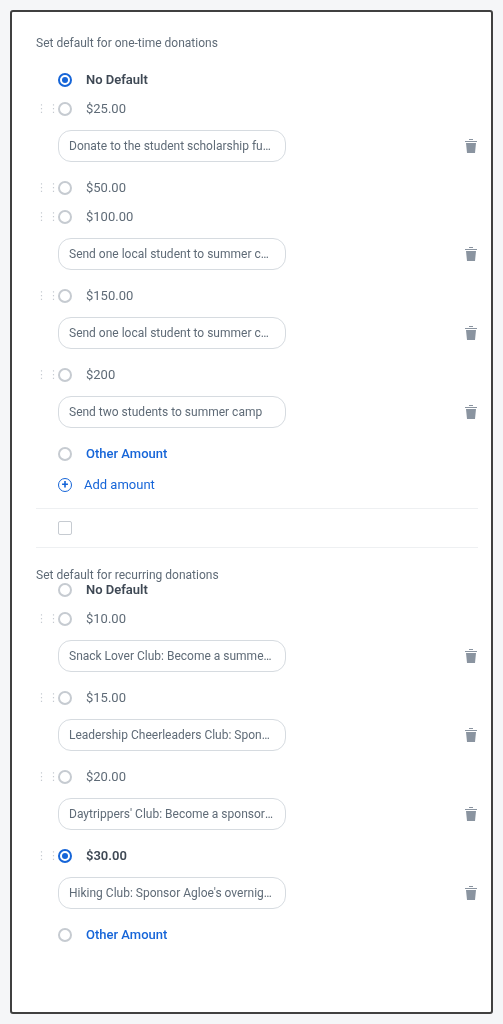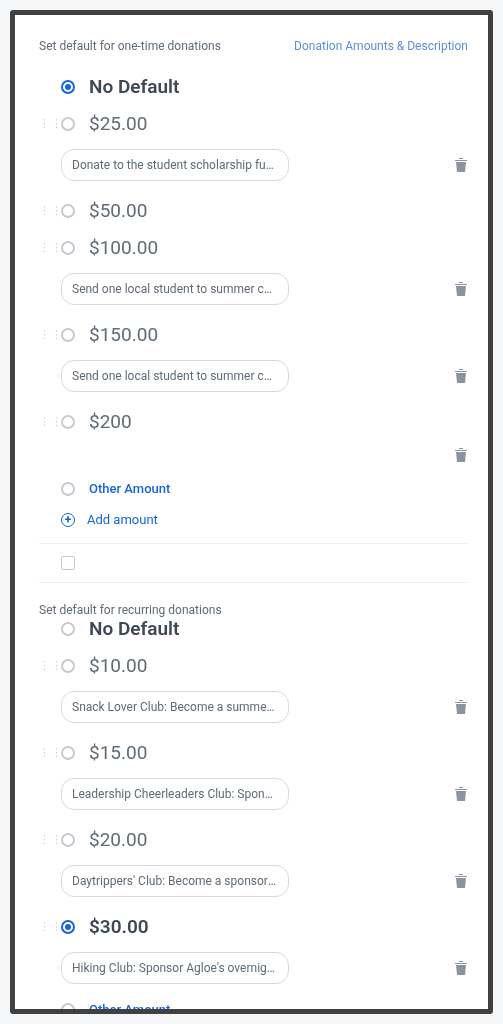--- a/index.html
+++ b/index.html
@@ -9,23 +9,23 @@
   }
   body {
     font-family: -apple-system, BlinkMacSystemFont, "Segoe UI", Roboto, Arial, sans-serif;
     background: #f5f6f8;
     width: 503px;
     height: 1024px;
     padding: 10px;
   }
   .card {
     background: #fff;
-    border: 5px solid #404040;
+    border: 2px solid #404040;
     border-radius: 3px;
-    padding: 24px 20px 10px 24px;
+    padding: 24px 13px 10px 24px;
     height: 100%;
     position: relative;
     overflow: hidden;
   }
   .card-header {
     display: flex;
     justify-content: space-between;
     align-items: flex-start;
     margin-bottom: 22px;
   }
@@ -74,21 +74,21 @@
     border-color: #1665d8;
   }
   .radio.selected::after {
     content: "";
     width: 6px;
     height: 6px;
     border-radius: 50%;
     background: #1665d8;
   }
   .option-label {
-    font-size: 19px;
+    font-size: 13px;
     color: #3e4854;
     font-weight: 600;
   }
   .option-label.light {
     font-weight: 400;
     color: #5f6b77;
   }
   .desc-row {
     display: flex;
     align-items: center;
@@ -182,21 +182,20 @@
     color: #5f6b77;
   }
 </style>
 </head>
 <body>
 
 <div class="card">
 
   <div class="card-header">
     <span class="section-label">Set default for one-time donations</span>
-    <span class="card-title">Donation Amounts &amp; Description</span>
   </div>
 
   <div class="option-row">
     <span class="drag-spacer"></span>
     <span class="radio selected"></span>
     <span class="option-label">No Default</span>
   </div>
 
   <div id="onetime-options">
       <div class="option-row">
@@ -242,20 +241,21 @@
             <path d="M1 3h12v1H1zM5 1h4v1H5zM2 5h10l-1 10H3z"></path>
           </svg>
         </span>
       </div>
       <div class="option-row">
         <span class="drag-handle">⋮⋮</span>
         <span class="radio"></span>
         <span class="option-label light">$200</span>
       </div>
       <div class="desc-row">
+        <div class="desc-input">Send two students to summer camp</div>
         <span class="trash">
           <svg viewBox="0 0 14 16" fill="currentColor">
             <path d="M1 3h12v1H1zM5 1h4v1H5zM2 5h10l-1 10H3z"></path>
           </svg>
         </span>
       </div>
     </div>
 
   <div class="other-row">
     <span class="radio"></span>

